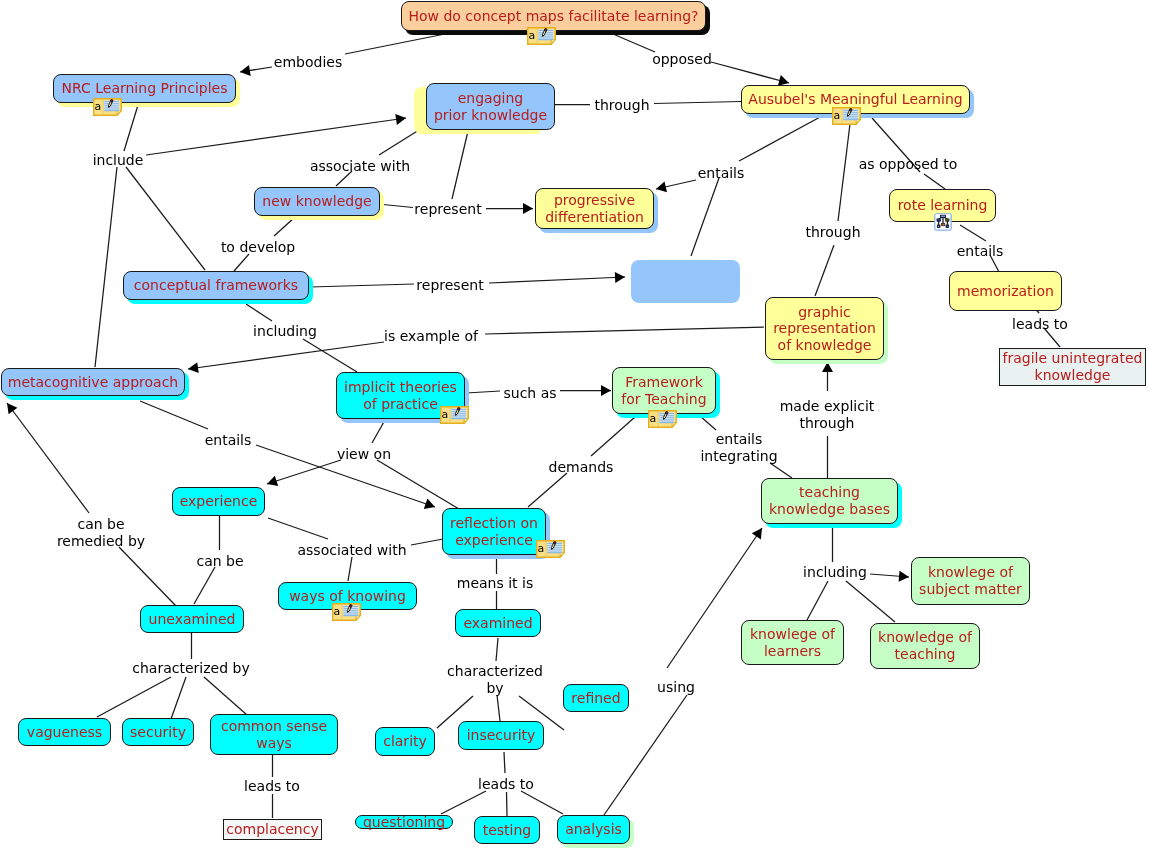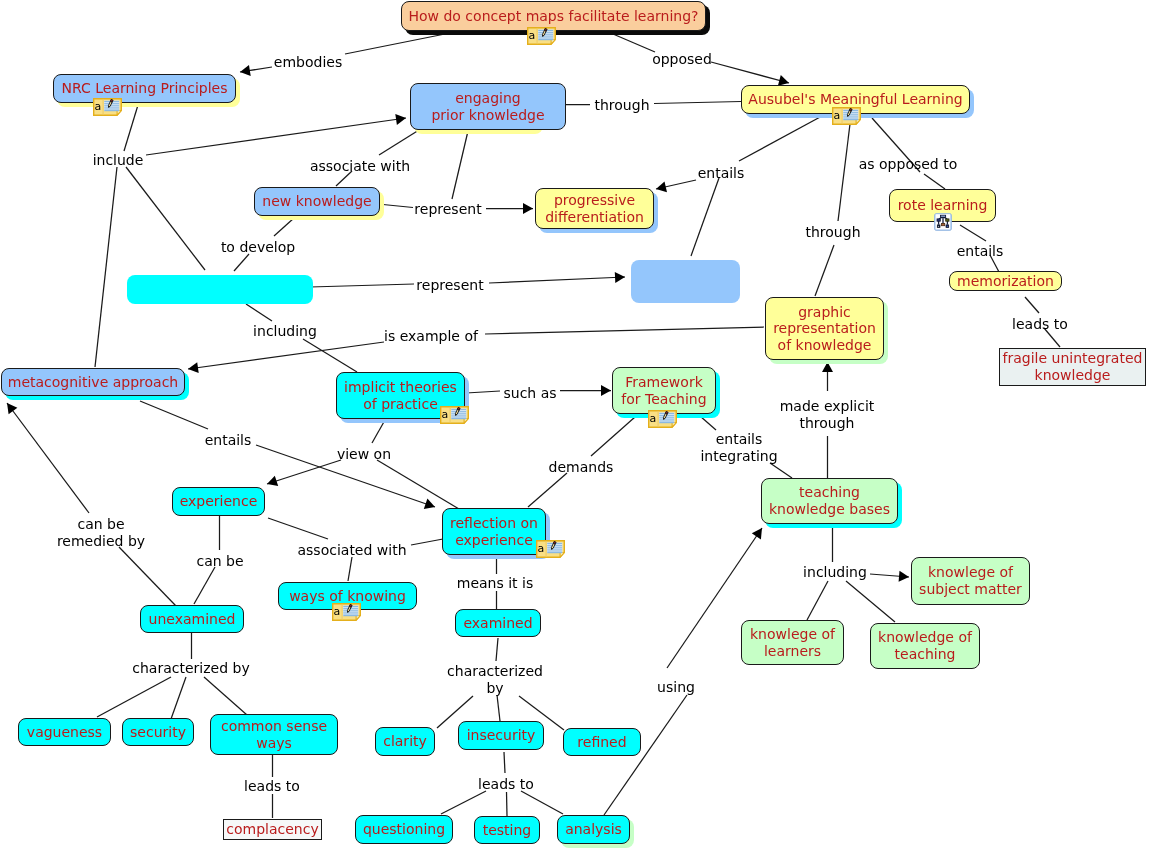--- a/index.html
+++ b/index.html
@@ -115,31 +115,32 @@
 <path class="edge" d="M521.0 791.0 L563.0 814.0"></path>
 <path class="edge" d="M604.0 815.0 L687.0 695.0"></path>
 <path class="edge" d="M667.0 668.0 L762.0 528.0"></path>
 <path class="arrowhead" d="M762.0 528.0 L760.9 539.4 L751.8 533.2 Z"></path>
 </svg>
 <div class="shadow " style="left:405px;top:5px;width:305px;height:30px;background:#0A0A0A"></div>
 <div class="node " style="left:401px;top:1px;width:305px;height:30px;background:#FACE9D"><span>How do concept maps facilitate learning?</span></div>
 <div class="shadow " style="left:57px;top:78px;width:183px;height:29px;background:#FFFF99"></div>
 <div class="node " style="left:53px;top:74px;width:183px;height:29px;background:#94C6FC"><span>NRC Learning Principles</span></div>
 <div class="shadow " style="left:414px;top:87px;width:129px;height:47px;background:#FFFF99"></div>
-<div class="node " style="left:410px;top:83px;width:156px;height:47px;background:#94C6FC"><span>engaging</span><span>prior knowledge</span></div>
+<div class="node " style="left:426px;top:83px;width:129px;height:47px;background:#94C6FC"><span>engaging</span><span>prior knowledge</span></div>
 <div class="shadow " style="left:745px;top:89px;width:229px;height:29px;background:#94C6FC"></div>
 <div class="node " style="left:741px;top:85px;width:229px;height:29px;background:#FFFF99"><span>Ausubel's Meaningful Learning</span></div>
 <div class="shadow " style="left:258px;top:191px;width:126px;height:29px;background:#FFFF99"></div>
 <div class="node " style="left:254px;top:187px;width:126px;height:29px;background:#94C6FC"><span>new knowledge</span></div>
 <div class="shadow " style="left:539px;top:192px;width:119px;height:41px;background:#94C6FC"></div>
 <div class="node " style="left:535px;top:188px;width:119px;height:41px;background:#FFFF99"><span>progressive</span><span>differentiation</span></div>
 <div class="node " style="left:889px;top:189px;width:107px;height:33px;background:#FFFF99"><span>rote learning</span></div>
 <div class="shadow " style="left:127px;top:275px;width:186px;height:29px;background:#00FFFF"></div>
+<div class="node " style="left:123px;top:271px;width:186px;height:29px;background:#94C6FC"><span>conceptual frameworks</span></div>
 <div class="shadow " style="left:631px;top:260px;width:109px;height:43px;background:#94C6FC"></div>
-<div class="node " style="left:949px;top:271px;width:113px;height:20px;background:#FFFF99"><span>memorization</span></div>
+<div class="node " style="left:949px;top:271px;width:113px;height:40px;background:#FFFF99"><span>memorization</span></div>
 <div class="shadow " style="left:769px;top:301px;width:119px;height:63px;background:#C6FFC6"></div>
 <div class="node rect" style="left:999px;top:348px;width:147px;height:38px;background:#EAF1F1"><span>fragile unintegrated</span><span>knowledge</span></div>
 <div class="node " style="left:765px;top:297px;width:119px;height:63px;background:#FFFF99"><span>graphic</span><span>representation</span><span>of knowledge</span></div>
 <div class="shadow " style="left:5px;top:372px;width:184px;height:28px;background:#00FFFF"></div>
 <div class="node " style="left:1px;top:368px;width:184px;height:28px;background:#94C6FC"><span>metacognitive approach</span></div>
 <div class="shadow " style="left:340px;top:376px;width:129px;height:47px;background:#94C6FC"></div>
 <div class="node " style="left:336px;top:372px;width:129px;height:47px;background:#00FFFF"><span>implicit theories</span><span>of practice</span></div>
 <div class="shadow " style="left:616px;top:371px;width:104px;height:47px;background:#00FFFF"></div>
 <div class="node " style="left:612px;top:367px;width:104px;height:47px;background:#C6FFC6"><span>Framework</span><span>for Teaching</span></div>
 <div class="node " style="left:172px;top:487px;width:93px;height:29px;background:#00FFFF"><span>experience</span></div>
@@ -151,23 +152,23 @@
 <div class="node " style="left:911px;top:557px;width:119px;height:48px;background:#C6FFC6"><span>knowlege of</span><span>subject matter</span></div>
 <div class="node " style="left:140px;top:605px;width:104px;height:28px;background:#00FFFF"><span>unexamined</span></div>
 <div class="node " style="left:455px;top:609px;width:86px;height:28px;background:#00FFFF"><span>examined</span></div>
 <div class="node " style="left:741px;top:620px;width:103px;height:45px;background:#C6FFC6"><span>knowlege of</span><span>learners</span></div>
 <div class="node " style="left:870px;top:623px;width:110px;height:46px;background:#C6FFC6"><span>knowledge of</span><span>teaching</span></div>
 <div class="node " style="left:18px;top:718px;width:93px;height:28px;background:#00FFFF"><span>vagueness</span></div>
 <div class="node " style="left:122px;top:718px;width:72px;height:28px;background:#00FFFF"><span>security</span></div>
 <div class="node " style="left:210px;top:714px;width:128px;height:41px;background:#00FFFF"><span>common sense</span><span>ways</span></div>
 <div class="node " style="left:375px;top:727px;width:60px;height:29px;background:#00FFFF"><span>clarity</span></div>
 <div class="node " style="left:458px;top:721px;width:86px;height:29px;background:#00FFFF"><span>insecurity</span></div>
-<div class="node " style="left:563px;top:728px;width:78px;height:28px;background:#00FFFF"><span>refined</span></div>
+<div class="node " style="left:563px;top:684px;width:66px;height:28px;background:#00FFFF"><span>refined</span></div>
 <div class="node rect" style="left:223px;top:819px;width:99px;height:21px;background:#F6F8F8"><span>complacency</span></div>
-<div class="node " style="left:355px;top:815px;width:98px;height:29px;background:#00FFFF"><span>questioning</span></div>
+<div class="node " style="left:355px;top:815px;width:98px;height:14px;background:#00FFFF"><span>questioning</span></div>
 <div class="node " style="left:474px;top:816px;width:66px;height:28px;background:#00FFFF"><span>testing</span></div>
 <div class="shadow " style="left:561px;top:819px;width:73px;height:29px;background:#C6FFC6"></div>
 <div class="node " style="left:557px;top:815px;width:73px;height:29px;background:#00FFFF"><span>analysis</span></div>
 <span class="nicon" style="left:527px;top:27px"><svg class="icon-note" viewBox="0 0 29 18" width="29" height="18">
 <path d="M0.7 0.7 H28.3 V12.6 L24.0 17.3 H0.7 Z" fill="#F9DF85" stroke="#E4AF1C" stroke-width="1.4" stroke-linejoin="miter"></path>
 <path d="M28.3 12.5 L24.1 17.2 L24.1 12.5 Z" fill="#FCEFB6" stroke="#E4AF1C" stroke-width="1.1" stroke-linejoin="miter"></path>
 <path d="M10.1 0.9 V17.1" stroke="#EDCB62" stroke-width="0.9" fill="none"></path>
 <rect x="11.1" y="2.6" width="15.2" height="10.4" fill="#F3F9FE"></rect>
 <g stroke="#8CB9E1" stroke-width="1.25">
 <path d="M11.2 3.4 H26.2"></path>

